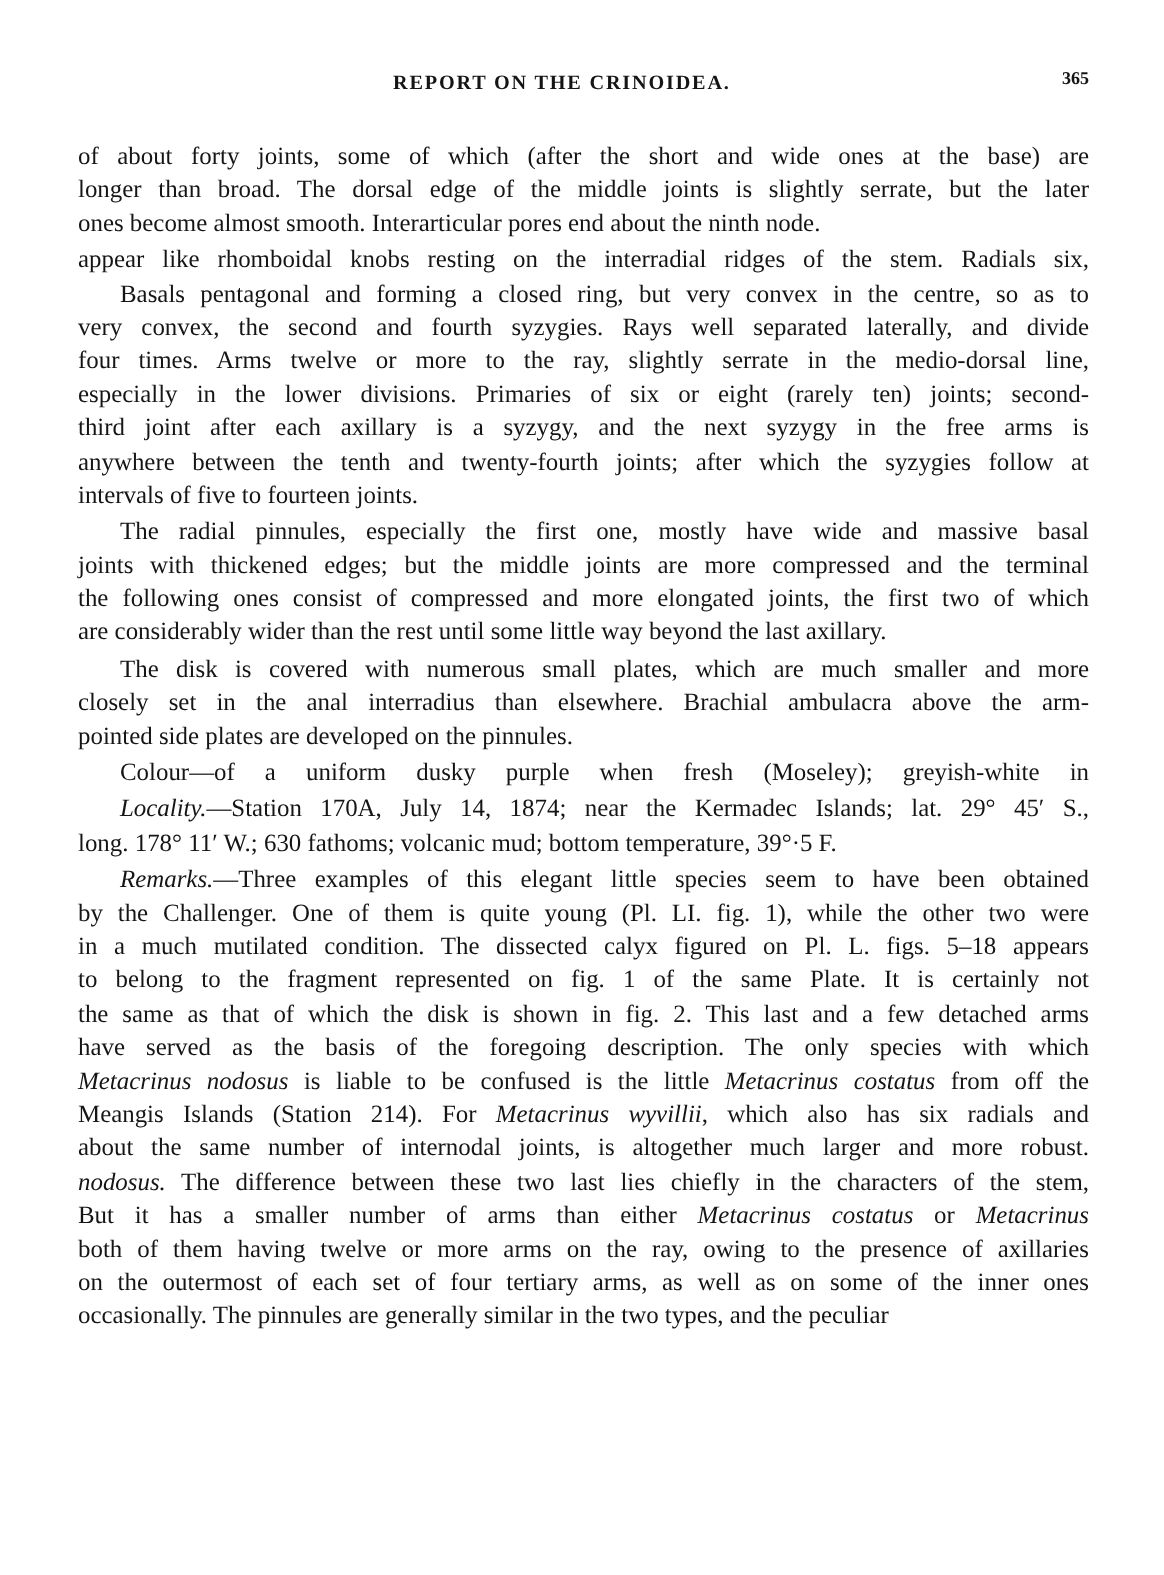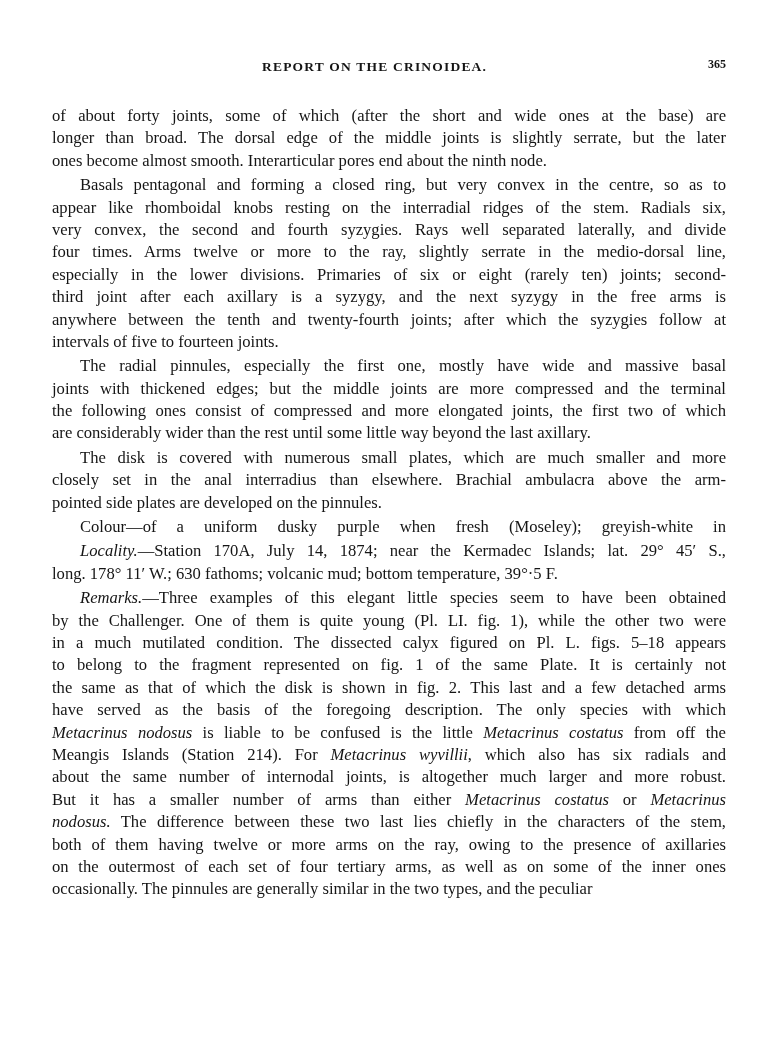--- a/index.html
+++ b/index.html
@@ -1,21 +1,21 @@
 <!DOCTYPE html>
 <html><head>
 <meta charset="utf-8">
 <style>
   html, body { margin: 0; padding: 0; background: #ffffff; }
   body {
     width: 776px; height: 1050px; overflow: hidden; position: relative;
     font-family: "DejaVu Serif", "Liberation Serif", serif;
     color: #151515;
   }
-  .page { position: absolute; left: 0; top: 12px; width: 776px; height: 876px; }
+  .page { position: absolute; left: 0; top: 0; width: 776px; height: 876px; }
   .header {
     position: absolute; top: 47px; left: 52px; width: 674px; height: 22px;
     font-family: "Liberation Serif", serif;
   }
   .running-title {
     position: absolute; left: 210px; top: 0;
     font-size: 13.5px; font-weight: bold; letter-spacing: 1.2px;
   }
   .page-number {
     position: absolute; right: 0; top: -2px;
@@ -42,22 +42,22 @@
     <span class="running-title">REPORT ON THE CRINOIDEA.</span>
     <span class="page-number">365</span>
   </div>
   <div class="body" id="body">
       <div class="para">
         <span class="line">of about forty joints, some of which (after the short and wide ones at the base) are</span>
         <span class="line">longer than broad.   The dorsal edge of the middle joints is slightly serrate, but the later</span>
         <span class="line last">ones become almost smooth.   Interarticular pores end about the ninth node.</span>
       </div>
       <div class="para">
+        <span class="line">appear like rhomboidal knobs resting on the interradial ridges of the stem.   Radials six,</span>
         <span class="line indent">Basals pentagonal and forming a closed ring, but very convex in the centre, so as to</span>
-        <span class="line">appear like rhomboidal knobs resting on the interradial ridges of the stem.   Radials six,</span>
         <span class="line">very convex, the second and fourth syzygies.   Rays well separated laterally, and divide</span>
         <span class="line">four times.   Arms twelve or more to the ray, slightly serrate in the medio-dorsal line,</span>
         <span class="line">especially in the lower divisions.   Primaries of six or eight (rarely ten) joints; second-</span>
         <span class="line">third joint after each axillary is a syzygy, and the next syzygy in the free arms is</span>
         <span class="line">anywhere between the tenth and twenty-fourth joints; after which the syzygies follow at</span>
         <span class="line last">intervals of five to fourteen joints.</span>
       </div>
       <div class="para">
         <span class="line indent">The radial pinnules, especially the first one, mostly have wide and massive basal</span>
         <span class="line">joints with thickened edges; but the middle joints are more compressed and the terminal</span>
@@ -79,20 +79,20 @@
       <div class="para">
         <span class="line indent"><i>Remarks.</i>—Three examples of this elegant little species seem to have been obtained</span>
         <span class="line">by the Challenger.   One of them is quite young (Pl. LI. fig. 1), while the other two were</span>
         <span class="line">in a much mutilated condition.   The dissected calyx figured on Pl. L. figs. 5–18 appears</span>
         <span class="line">to belong to the fragment represented on fig. 1 of the same Plate.   It is certainly not</span>
         <span class="line">the same as that of which the disk is shown in fig. 2.   This last and a few detached arms</span>
         <span class="line">have served as the basis of the foregoing description.   The only species with which</span>
         <span class="line"><i>Metacrinus nodosus</i> is liable to be confused is the little <i>Metacrinus costatus</i> from off the</span>
         <span class="line">Meangis Islands (Station 214).   For <i>Metacrinus wyvillii</i>, which also has six radials and</span>
         <span class="line">about the same number of internodal joints, is altogether much larger and more robust.</span>
+        <span class="line"><i>nodosus.</i>   The difference between these two last lies chiefly in the characters of the stem,</span>
         <span class="line">But it has a smaller number of arms than either <i>Metacrinus costatus</i> or <i>Metacrinus</i></span>
-        <span class="line"><i>nodosus.</i>   The difference between these two last lies chiefly in the characters of the stem,</span>
         <span class="line">both of them having twelve or more arms on the ray, owing to the presence of axillaries</span>
         <span class="line">on the outermost of each set of four tertiary arms, as well as on some of the inner ones</span>
         <span class="line last">occasionally.   The pinnules are generally similar in the two types, and the peculiar</span>
       </div>
     </div>
 </div>
 
 </body></html>

